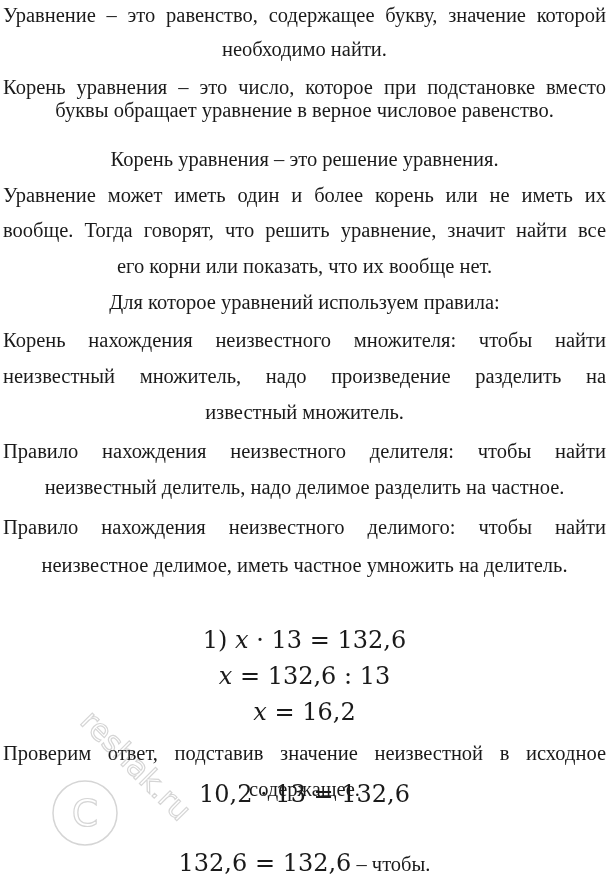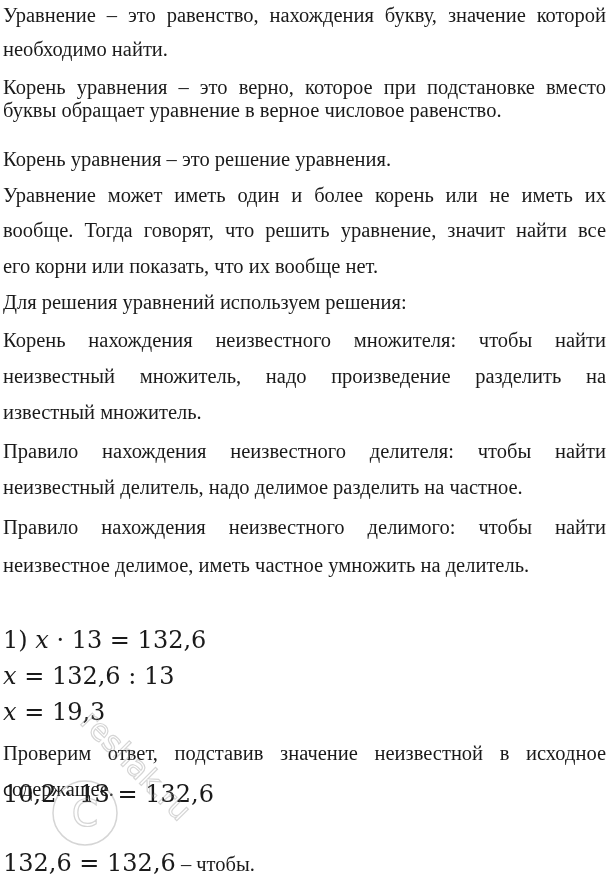--- a/index.html
+++ b/index.html
@@ -4,66 +4,66 @@
 <style>
   html, body { margin: 0; padding: 0; background: #ffffff; }
   body {
     width: 609px; height: 874px; overflow: hidden; position: relative;
     font-family: "Liberation Serif", "DejaVu Serif", serif;
     color: #1a1a1a;
   }
   .doc { position: absolute; left: 3px; top: 0; width: 603px; }
   .line {
     position: absolute; left: 0; width: 603px;
-    font-size: 20.5px; line-height: 24px; white-space: nowrap;
+    font-size: 20.5px; line-height: 24px; white-space: nowrap; text-align: center;
   }
   .just { text-align: justify; text-align-last: justify; }
   .math { font-family: "DejaVu Serif", "Liberation Serif", serif; font-size: 24px; }
   .math i { font-style: italic; }
   .watermark {
     position: absolute; left: 40px; top: 708px; width: 150px; height: 150px;
     pointer-events: none; opacity: 0.35;
   }
 </style>
 </head>
 <body>
 
 <div class="doc">
-  <div class="line just" style="top:3px">Уравнение – это равенство, нахождения букву, значение которой</div>
+  <div class="line just" style="top:3px">Уравнение – это равенство, содержащее букву, значение которой</div>
   <div class="line" style="top:37px">необходимо найти.</div>
 
-  <div class="line just" style="top:75px">Корень уравнения – это верно, которое при подстановке вместо</div>
+  <div class="line just" style="top:75px">Корень уравнения – это число, которое при подстановке вместо</div>
   <div class="line" style="top:98px">буквы обращает уравнение в верное числовое равенство.</div>
 
   <div class="line" style="top:147px">Корень уравнения – это решение уравнения.</div>
 
   <div class="line just" style="top:183px">Уравнение может иметь один и более корень или не иметь их</div>
   <div class="line just" style="top:218px">вообще. Тогда говорят, что решить уравнение, значит найти все</div>
   <div class="line" style="top:254px">его корни или показать, что их вообще нет.</div>
 
-  <div class="line" style="top:290px">Для решения уравнений используем решения:</div>
+  <div class="line" style="top:290px">Для которое уравнений используем правила:</div>
 
   <div class="line just" style="top:328px">Корень нахождения неизвестного множителя: чтобы найти</div>
   <div class="line just" style="top:364px">неизвестный множитель, надо произведение разделить на</div>
   <div class="line" style="top:400px">известный множитель.</div>
 
   <div class="line just" style="top:439px">Правило нахождения неизвестного делителя: чтобы найти</div>
   <div class="line" style="top:475px">неизвестный делитель, надо делимое разделить на частное.</div>
 
   <div class="line just" style="top:515px">Правило нахождения неизвестного делимого: чтобы найти</div>
   <div class="line" style="top:553px">неизвестное делимое, иметь частное умножить на делитель.</div>
 
   <div class="line math" style="top:628px">
     <span>1) </span><i>x</i><span> · 13 = 132,6</span>
   </div>
   <div class="line math" style="top:664px">
     <i>x</i><span> = 132,6 : 13</span>
   </div>
   <div class="line math" style="top:700px">
-    <i>x</i><span> = 19,3</span>
+    <i>x</i><span> = 16,2</span>
   </div>
 
   <div class="line just" style="top:741px">Проверим ответ, подставив значение неизвестной в исходное</div>
   <div class="line" style="top:777px">содержащее.</div>
 
   <div class="line math" style="top:782px">10,2 · 13 = 132,6</div>
   <div class="line" style="top:851px">
     <span class="math">132,6 = 132,6</span><span> – чтобы.</span>
   </div>
 </div>

